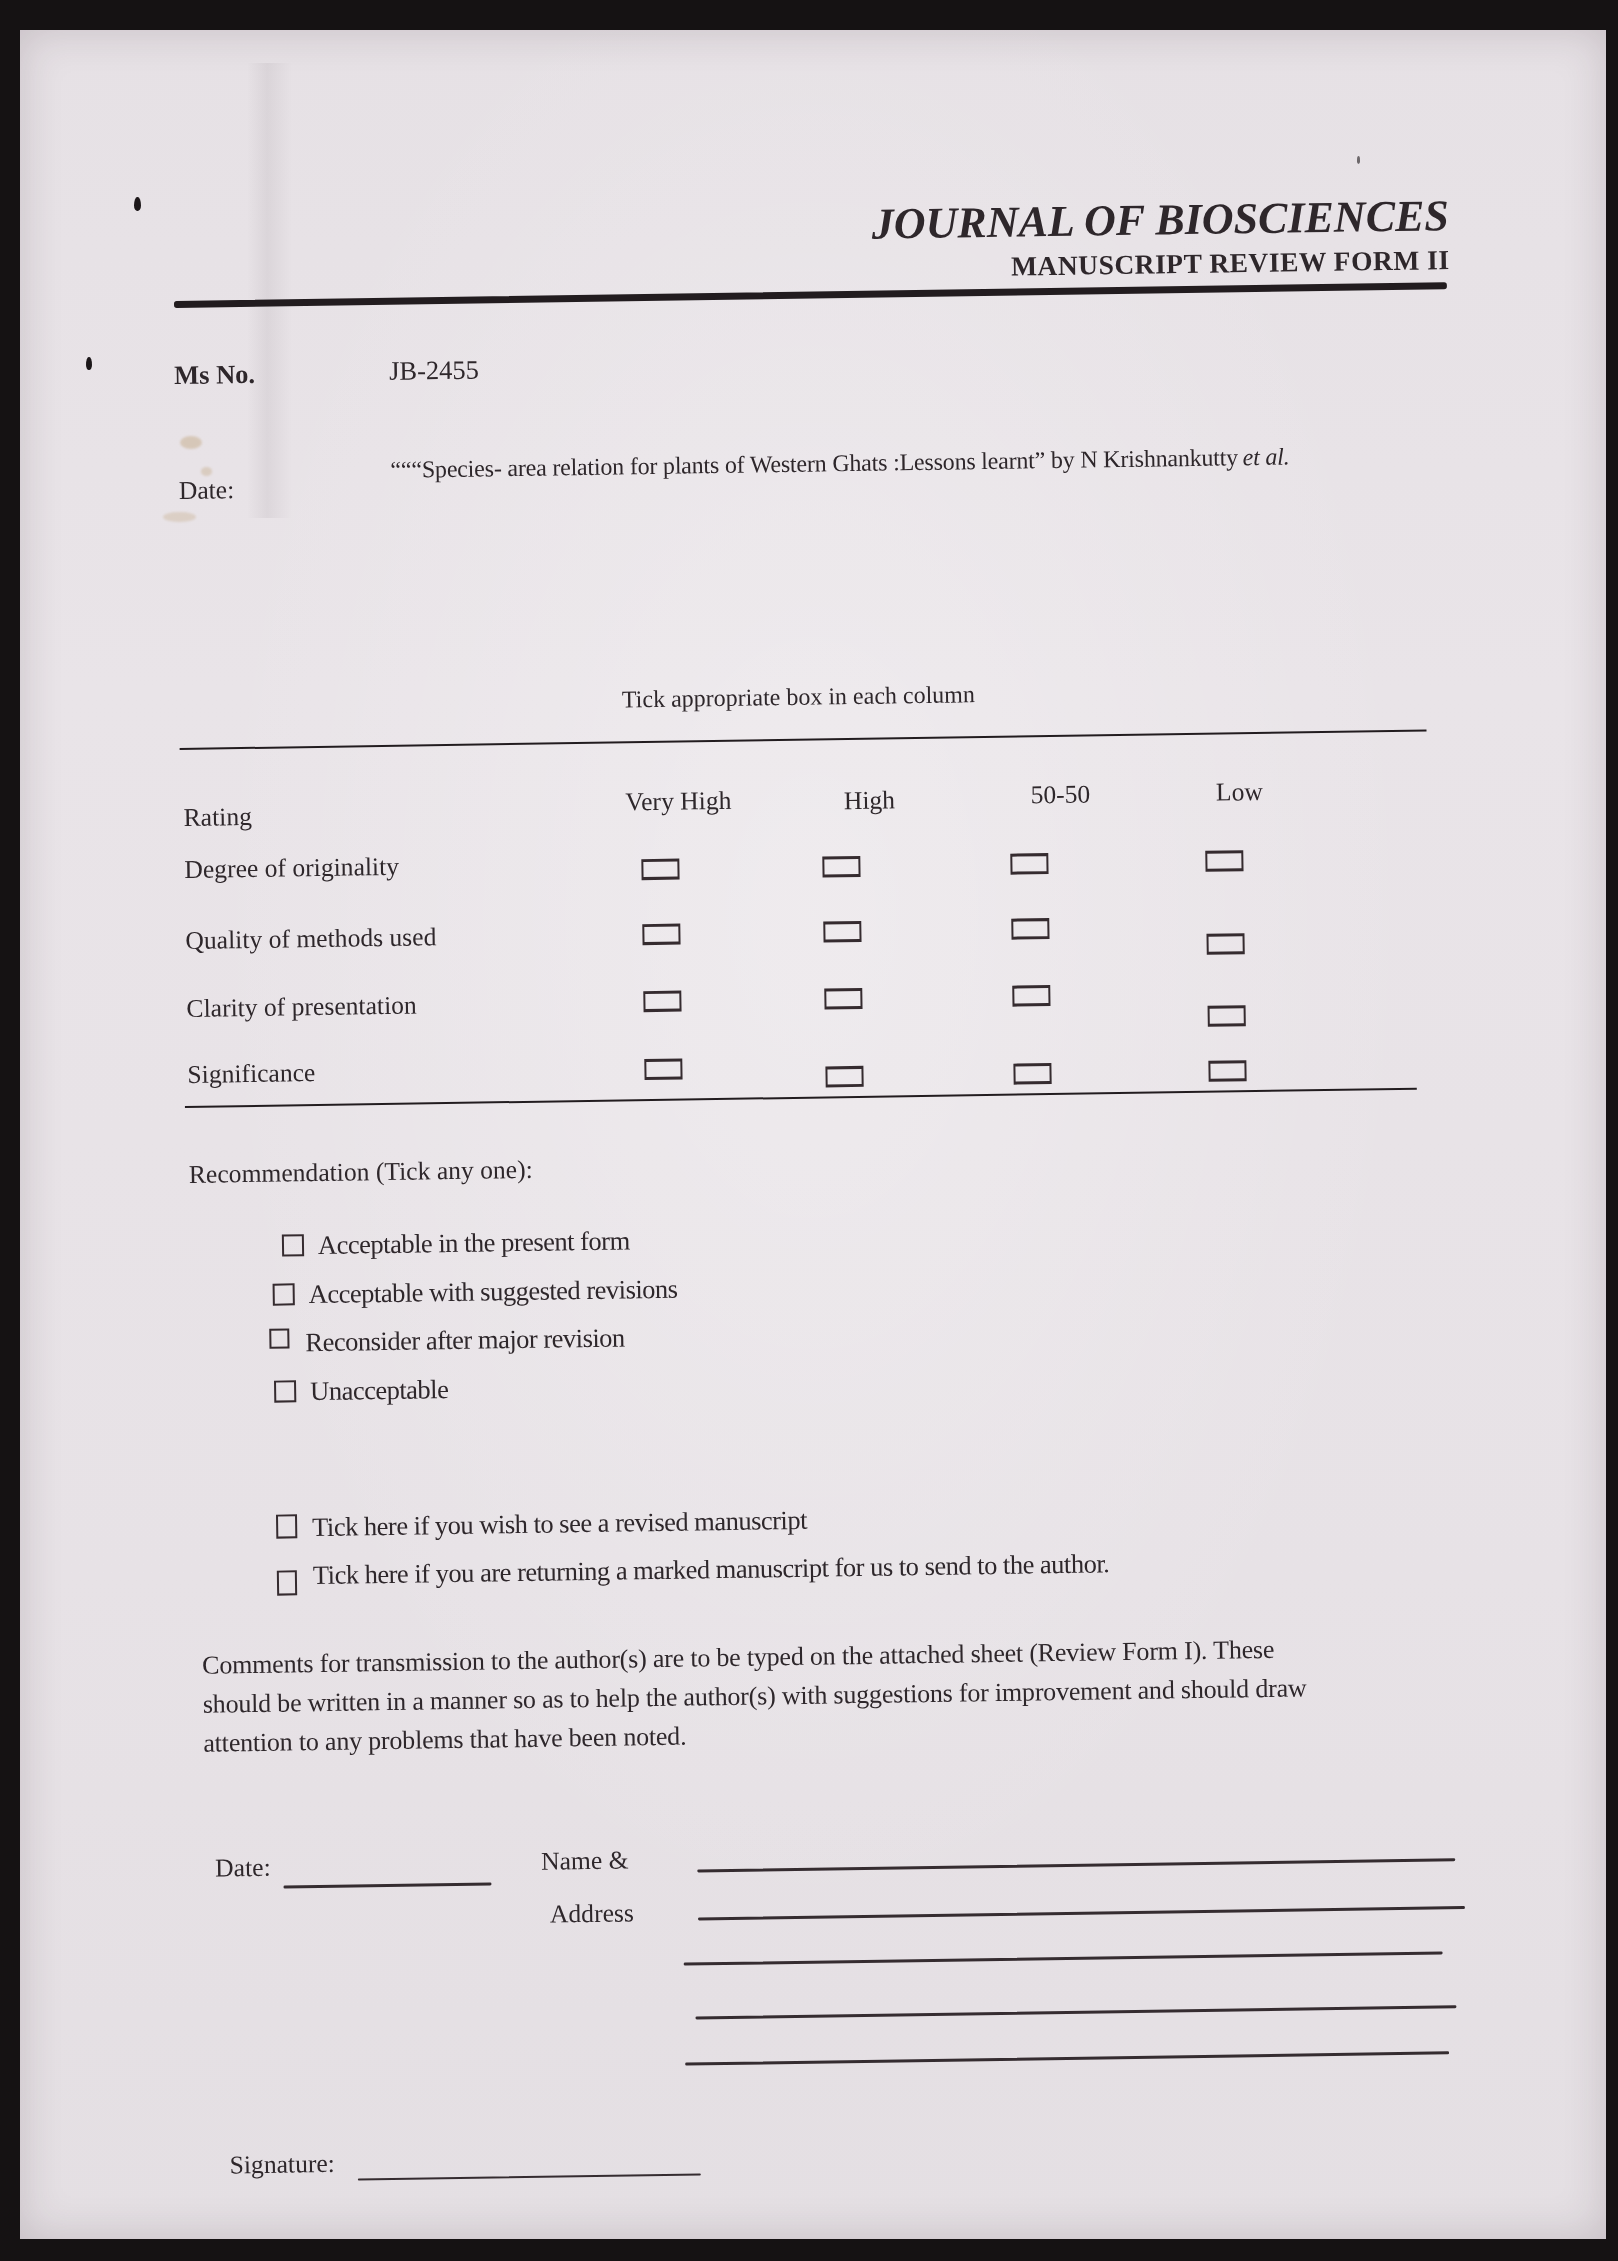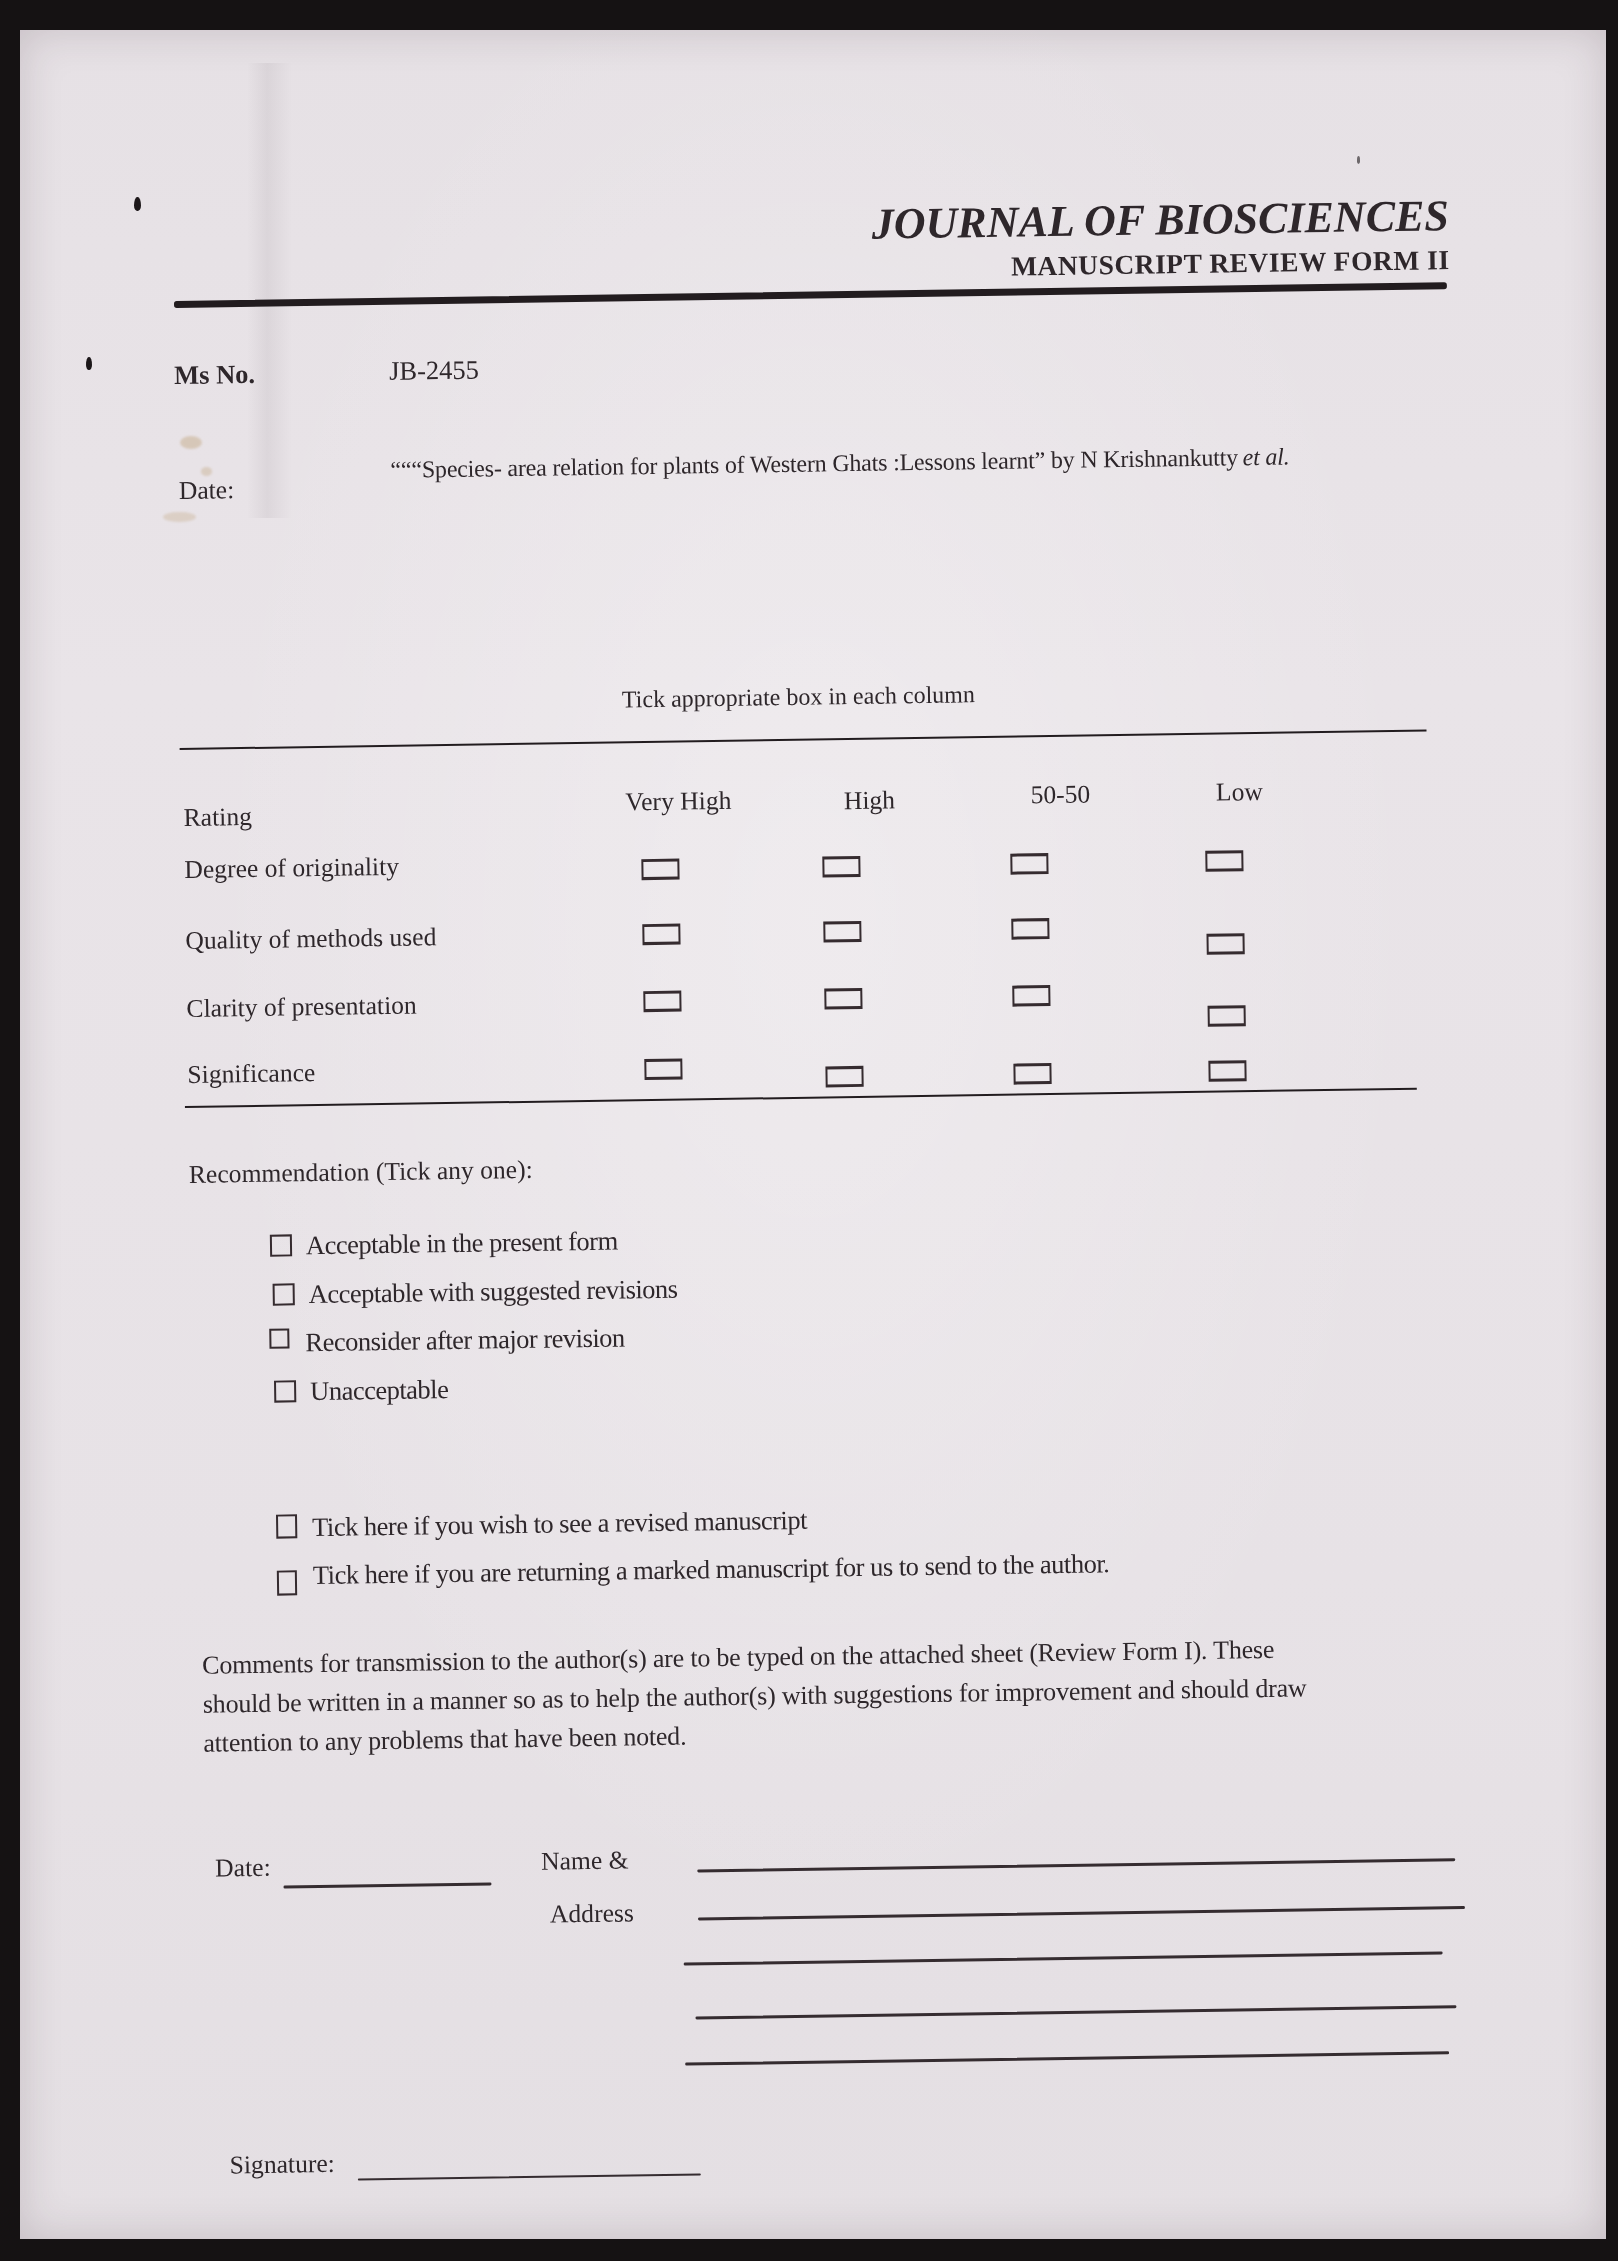--- a/index.html
+++ b/index.html
@@ -107,21 +107,21 @@
       <span class="cb cb-rating" style="left:633px;top:1066px;"></span>
       <span class="cb cb-rating" style="left:814px;top:1076px;"></span>
       <span class="cb cb-rating" style="left:1002px;top:1076px;"></span>
       <span class="cb cb-rating" style="left:1197px;top:1076px;"></span>
     </div>
 
     <div class="rule rule-thin" style="left:173px;top:1106px;width:1232px;"></div>
 
     <div class="abs nowrap" style="left:176px;top:1160px;font-size:25.6px;">Recommendation (Tick any one):</div>
 
-    <div class="abs" style="left:256px;top:1232px;height:33px;">
+    <div class="abs" style="left:268px;top:1232px;height:33px;">
       <span class="cb cb-square" style="left:0;top:3.8px;"></span>
       <span class="opt-label">Acceptable in the present form</span>
     </div>
     <div class="abs" style="left:258px;top:1281px;height:33px;">
       <span class="cb cb-square" style="left:0;top:3.8px;"></span>
       <span class="opt-label">Acceptable with suggested revisions</span>
     </div>
     <div class="abs" style="left:254px;top:1329px;height:33px;">
       <span class="cb cb-square" style="left:0;top:0.9px;width:20.4px;height:20px;"></span>
       <span class="opt-label">Reconsider after major revision</span>

